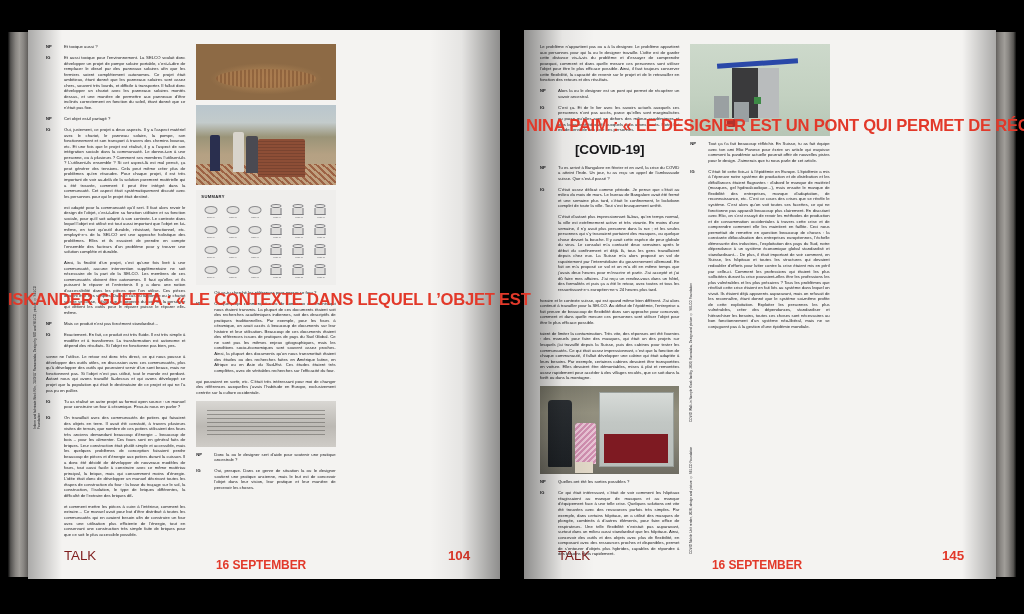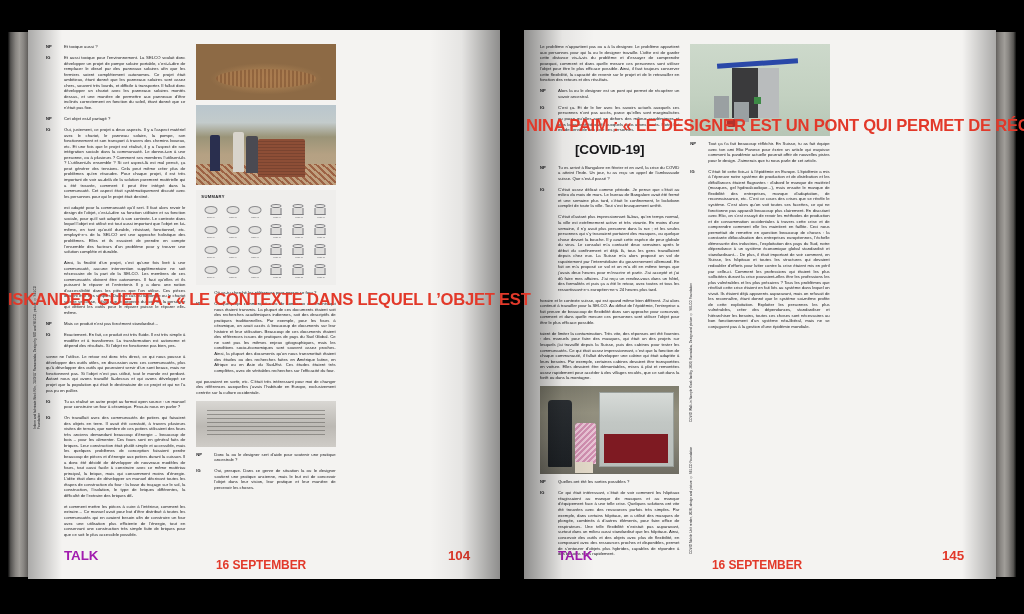--- a/index.html
+++ b/index.html
@@ -279,21 +279,21 @@
   }
 
   
   .footer {
     position: absolute;
     left: 0; right: 0; bottom: 6px;
     height: 22px;
   }
   .footer .talk {
     position: absolute; left: 18px; bottom: 0;
-    font-size: 13.4px; font-weight: 700; color: #a21caf; letter-spacing: -.1px;
+    font-size: 13.4px; font-weight: 400; color: #7f1d1d; letter-spacing: -.1px;
   }
   .footer .pageno {
     position: absolute; right: 16px; bottom: 0;
     font-size: 13.4px; font-weight: 700; color: #e2392a; letter-spacing: -.1px;
   }
   .date-tag {
     position: absolute; z-index: 7;
     font-size: 12px; font-weight: 700; color: #e2392a; letter-spacing: -.1px;
   }
   #date-left  { left: 216px; bottom: 42px; }

